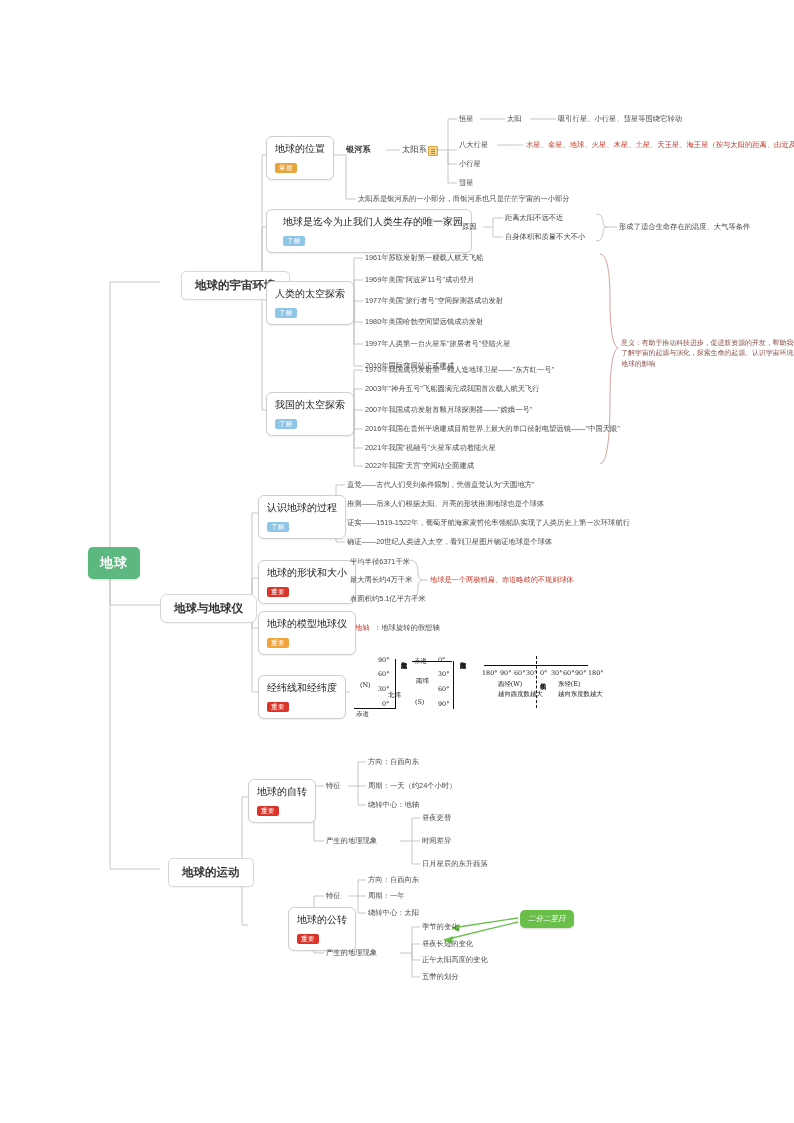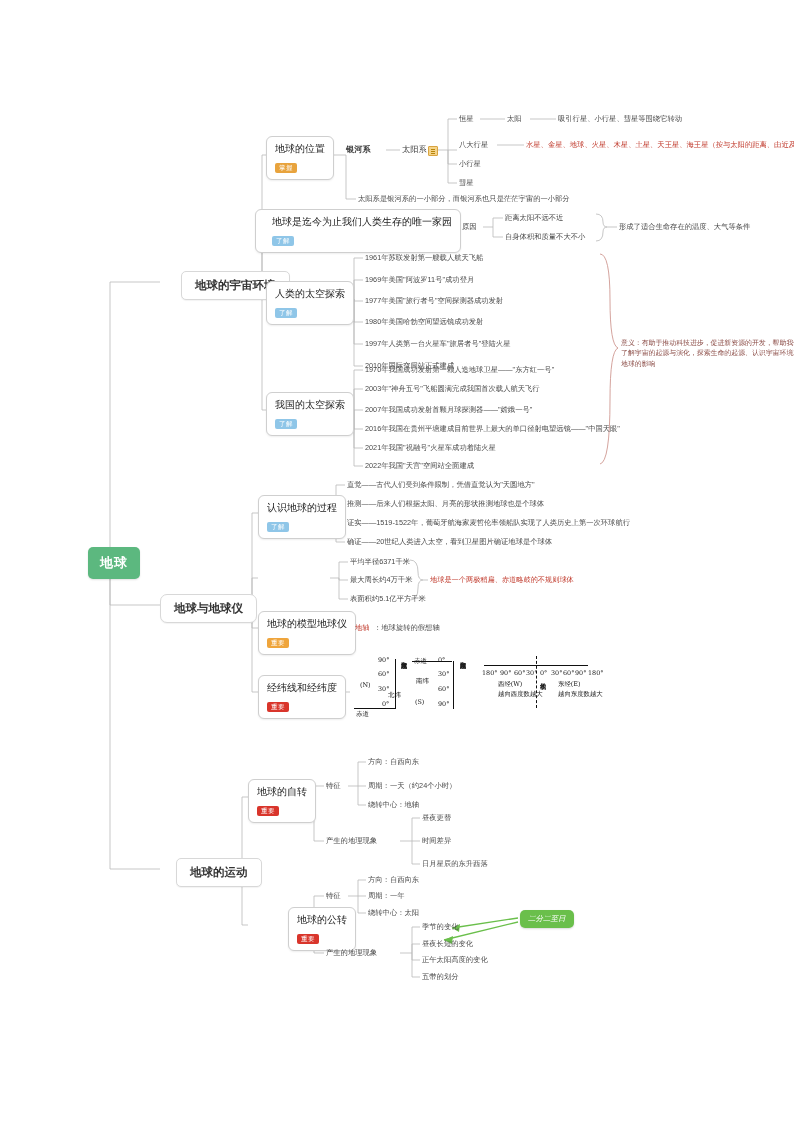--- a/index.html
+++ b/index.html
@@ -180,28 +180,28 @@
     <g fill="#6abf4b">
       <path d="M452 928 L460 924 L459 932 Z"></path>
       <path d="M444 940 L453 936 L452 944 Z"></path>
     </g>
   </svg>
 
   <div class="node root" style="left:88px;top:547px;">地球</div>
 
   <div class="node lvl1" style="left:160px;top:271px;margin-left:21px;">地球的宇宙环境</div>
   <div class="node lvl1" style="left:160px;top:594px;border-radius:7px;">地球与地球仪</div>
-  <div class="node lvl1" style="left:176px;top:858px;">地球的运动</div>
+  <div class="node lvl1" style="left:168px;top:858px;">地球的运动</div>
 
   <div class="node lvl2" style="left:266px;top:136px;">
     <span class="ttl">地球的位置</span>
     <span class="badge orange">掌握</span>
   </div>
 
-  <div class="node lvl2" style="left:255px;top:209px;padding-left:16px;">
+  <div class="node lvl2" style="left:266px;top:209px;padding-left:16px;">
     <span class="ttl">地球是迄今为止我们人类生存的唯一家园</span>
     <span class="badge blue">了解</span>
   </div>
 
   <div class="node lvl2" style="left:266px;top:281px;">
     <span class="ttl">人类的太空探索</span>
     <span class="badge blue">了解</span>
   </div>
 
   <div class="node lvl2" style="left:266px;top:392px;">
@@ -242,20 +242,24 @@
   <div class="leaf" style="left:365px;top:406px;">2007年我国成功发射首颗月球探测器——"嫦娥一号"</div>
   <div class="leaf" style="left:365px;top:425px;">2016年我国在贵州平塘建成目前世界上最大的单口径射电望远镜——"中国天眼"</div>
   <div class="leaf" style="left:365px;top:444px;">2021年我国"祝融号"火星车成功着陆火星</div>
   <div class="leaf" style="left:365px;top:462px;">2022年我国"天宫"空间站全面建成</div>
 
   <div class="leaf note" style="left:621px;top:338px;">意义：有助于推动科技进步，促进新资源的开发，帮助我们了解宇宙的起源与演化，探索生命的起源、认识宇宙环境对地球的影响</div>
 
   <div class="node lvl2" style="left:258px;top:495px;">
     <span class="ttl">认识地球的过程</span>
     <span class="badge blue">了解</span>
+  </div>
+  <div class="node lvl2" style="left:258px;top:560px;">
+    <span class="ttl">地球的形状和大小</span>
+    <span class="badge red">重要</span>
   </div>
   <div class="node lvl2" style="left:258px;top:611px;">
     <span class="ttl">地球的模型地球仪</span>
     <span class="badge orange2">重要</span>
   </div>
   <div class="node lvl2" style="left:258px;top:675px;">
     <span class="ttl">经纬线和经纬度</span>
     <span class="badge red">重要</span>
   </div>
 

